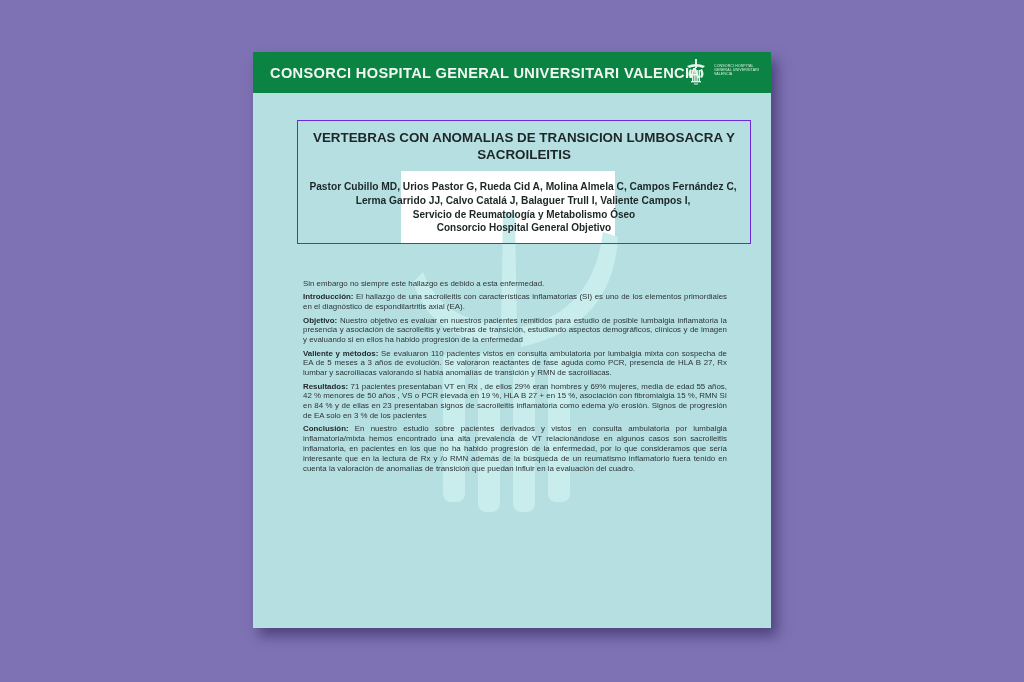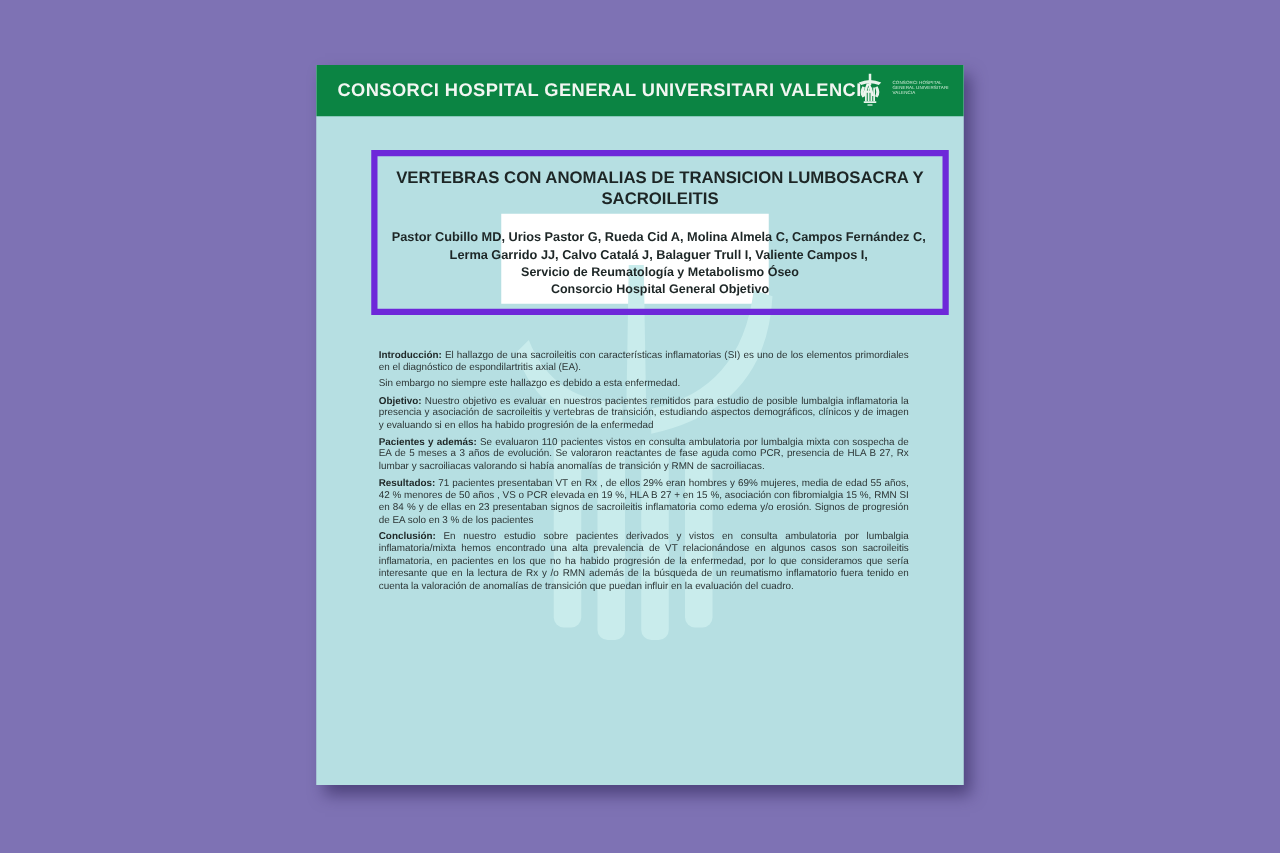--- a/index.html
+++ b/index.html
@@ -28,21 +28,21 @@
     .logo-text {
       position: absolute; left: 461px; top: 12px; color: #d8eedd; font-size: 3.6px; line-height: 4px; width: 52px;
       text-transform: uppercase; letter-spacing: 0.1px;
     }
     .watermark-white {
       position: absolute; left: 148px; top: 119px; width: 214px; height: 72px; background: #ffffff;
     }
     .watermark { position: absolute; left: 150px; top: 160px; width: 220px; height: 330px; opacity: 1; }
     .title-box {
       position: absolute; left: 44px; top: 68px; width: 452px; height: 122px;
-      border: 5px solid #6d28d9;
+      border: 1px solid #6d28d9;
       text-align: center;
     }
     .title {
       margin: 8px 8px 0 8px; font-weight: bold; font-size: 13.4px; line-height: 17px; color: #1d2626;
     }
     .authors {
       margin: 17px 8px 0 6px; font-weight: bold; font-size: 10.2px; line-height: 13.5px; color: #1d2626;
     }
     .affil {
       margin-top: 1px; font-weight: bold; font-size: 10px; line-height: 13px; color: #1d2626;
@@ -93,20 +93,20 @@
   <div class="title-box">
     <div class="title">VERTEBRAS CON ANOMALIAS DE TRANSICION LUMBOSACRA Y SACROILEITIS</div>
     <div class="authors">Pastor Cubillo MD, Urios Pastor G, Rueda Cid A, Molina Almela C, Campos Fernández C, Lerma Garrido JJ, Calvo Catalá J, Balaguer Trull I, Valiente Campos I,</div>
     <div class="affil">
       <div>Servicio de Reumatología y Metabolismo Óseo</div>
       <div>Consorcio Hospital General Objetivo</div>
     </div>
   </div>
 
   <div class="body-text">
+    <p>Sin embargo no siempre este hallazgo es debido a esta enfermedad.</p>
     <p><b>Introducción:</b><span> El hallazgo de una sacroileitis con características inflamatorias (SI) es uno de los elementos primordiales en el diagnóstico de espondilartritis axial (EA).</span></p>
-    <p>Sin embargo no siempre este hallazgo es debido a esta enfermedad.</p>
     <p><b>Objetivo:</b><span> Nuestro objetivo es evaluar en nuestros pacientes remitidos para estudio de posible lumbalgia inflamatoria la presencia y asociación de sacroileitis y vertebras de transición, estudiando aspectos demográficos, clínicos y de imagen y evaluando si en ellos ha habido progresión de la enfermedad</span></p>
-    <p><b>Pacientes y además:</b><span> Se evaluaron 110 pacientes vistos en consulta ambulatoria por lumbalgia mixta con sospecha de EA de 5 meses a 3 años de evolución. Se valoraron reactantes de fase aguda como PCR, presencia de HLA B 27, Rx lumbar y sacroiliacas valorando si había anomalías de transición y RMN de sacroiliacas.</span></p>
+    <p><b>Valiente y métodos:</b><span> Se evaluaron 110 pacientes vistos en consulta ambulatoria por lumbalgia mixta con sospecha de EA de 5 meses a 3 años de evolución. Se valoraron reactantes de fase aguda como PCR, presencia de HLA B 27, Rx lumbar y sacroiliacas valorando si había anomalías de transición y RMN de sacroiliacas.</span></p>
     <p><b>Resultados:</b><span> 71 pacientes presentaban VT en Rx , de ellos 29% eran hombres y 69% mujeres, media de edad 55 años, 42 % menores de 50 años , VS o PCR elevada en 19 %, HLA B 27 + en 15 %, asociación con fibromialgia 15 %, RMN SI en 84 % y de ellas en 23 presentaban signos de sacroileitis inflamatoria como edema y/o erosión. Signos de progresión de EA solo en 3 % de los pacientes</span></p>
     <p><b>Conclusión:</b><span> En nuestro estudio sobre pacientes derivados y vistos en consulta ambulatoria por lumbalgia inflamatoria/mixta hemos encontrado una alta prevalencia de VT relacionándose en algunos casos son sacroileitis inflamatoria, en pacientes en los que no ha habido progresión de la enfermedad, por lo que consideramos que sería interesante que en la lectura de Rx y /o RMN además de la búsqueda de un reumatismo inflamatorio fuera tenido en cuenta la valoración de anomalías de transición que puedan influir en la evaluación del cuadro.</span></p>
   </div>
 </div>
 
 </body></html>

